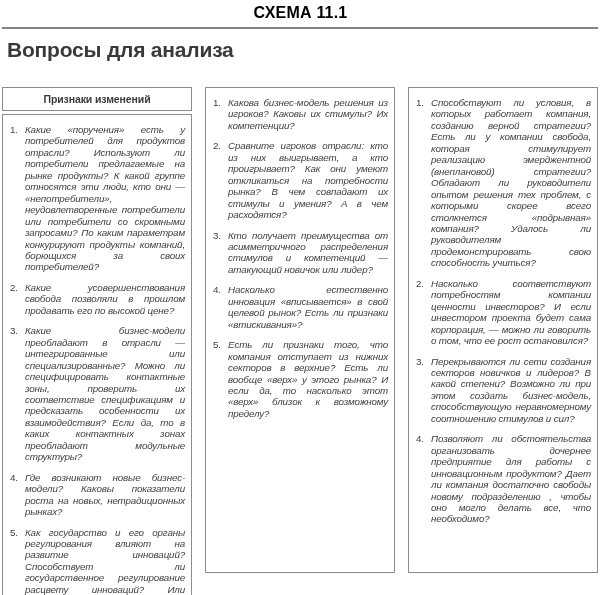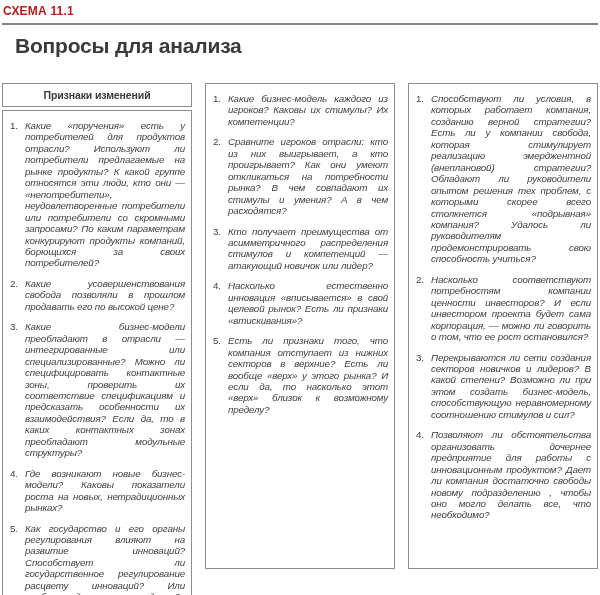--- a/index.html
+++ b/index.html
@@ -12,37 +12,38 @@
   .page {
     position: relative;
     width: 600px;
     height: 595px;
     box-sizing: border-box;
     padding: 2px 2px 0 2px;
     overflow: hidden;
     background: #ffffff;
   }
   .scheme-label {
-    font-size: 12px;
+    font-size: 16px;
     font-weight: bold;
     letter-spacing: 0.2px;
-    color: #b91c1c;
+    color: #000000;
     padding: 2px 0 5px 1px;
+    text-align: center;
   }
   .rule {
     height: 2px;
     background: #848484;
     margin: 0;
   }
   .title {
     font-size: 21px;
     font-weight: bold;
     letter-spacing: -0.2px;
     color: #3a3a3a;
-    margin: 9px 0 0 12px;
+    margin: 9px 0 0 4px;
     padding-left: 1px;
   }
   .columns {
     display: grid;
     grid-template-columns: repeat(3, 1fr);
     column-gap: 13px;
     margin-top: 25px;
   }
   .col-header {
     box-sizing: border-box;
@@ -132,21 +133,21 @@
             </li>
           </ol>
       </div>
     </section>
 
     <section class="column">
       <div class="col-body">
         <ol class="question-list">
             <li>
               <span class="num">1.</span>
-              <span class="txt" lang="ru">Какие бизнес-модель каждого из игроков? Каковы их стимулы? Их компетенции?</span>
+              <span class="txt" lang="ru">Какова бизнес-модель решения из игроков? Каковы их стимулы? Их компетенции?</span>
             </li>
             <li>
               <span class="num">2.</span>
               <span class="txt" lang="ru">Сравните игроков отрасли: кто из них выигрывает, а кто проигрывает? Как они умеют откликаться на потребности рынка? В чем совпадают их стимулы и умения? А в чем расходятся?</span>
             </li>
             <li>
               <span class="num">3.</span>
               <span class="txt" lang="ru">Кто получает преимущества от асимметричного распределения стимулов и компетенций — атакующий новичок или лидер?</span>
             </li>
             <li>

